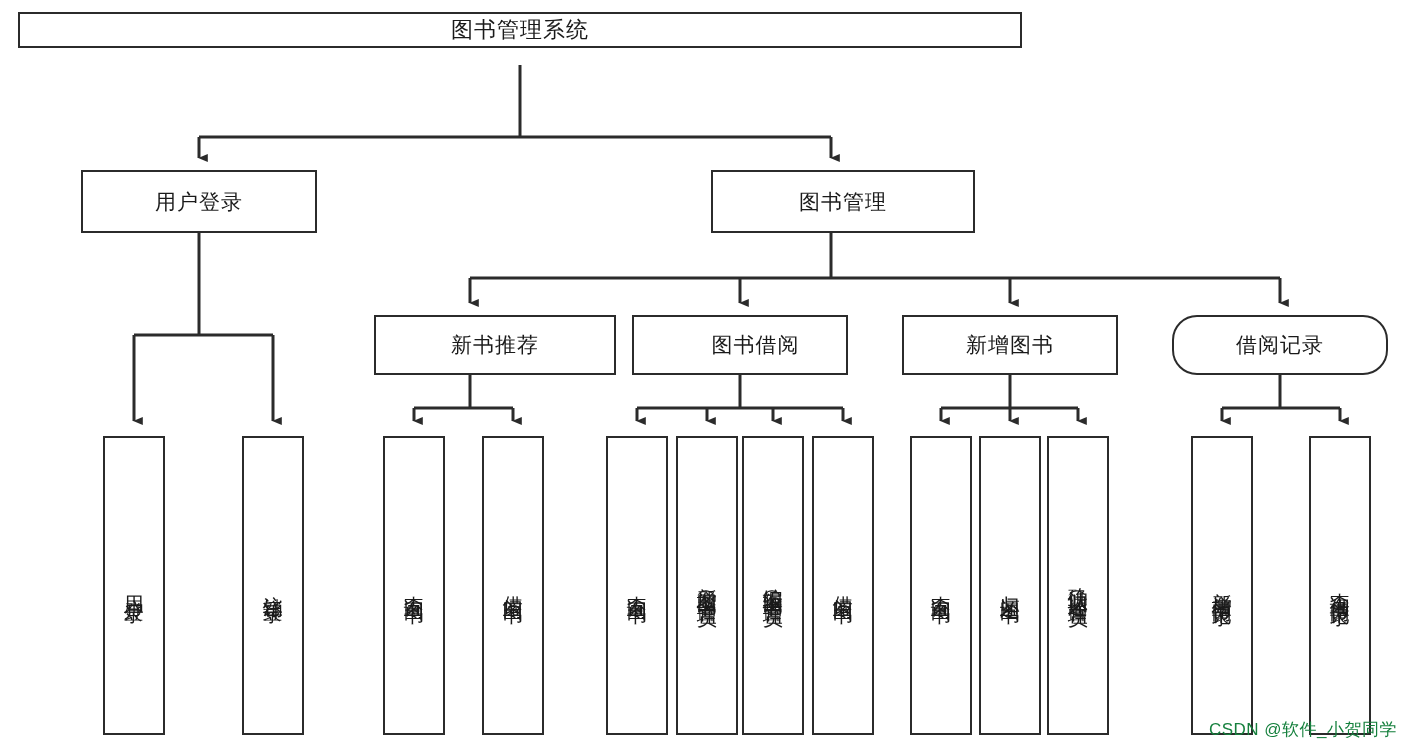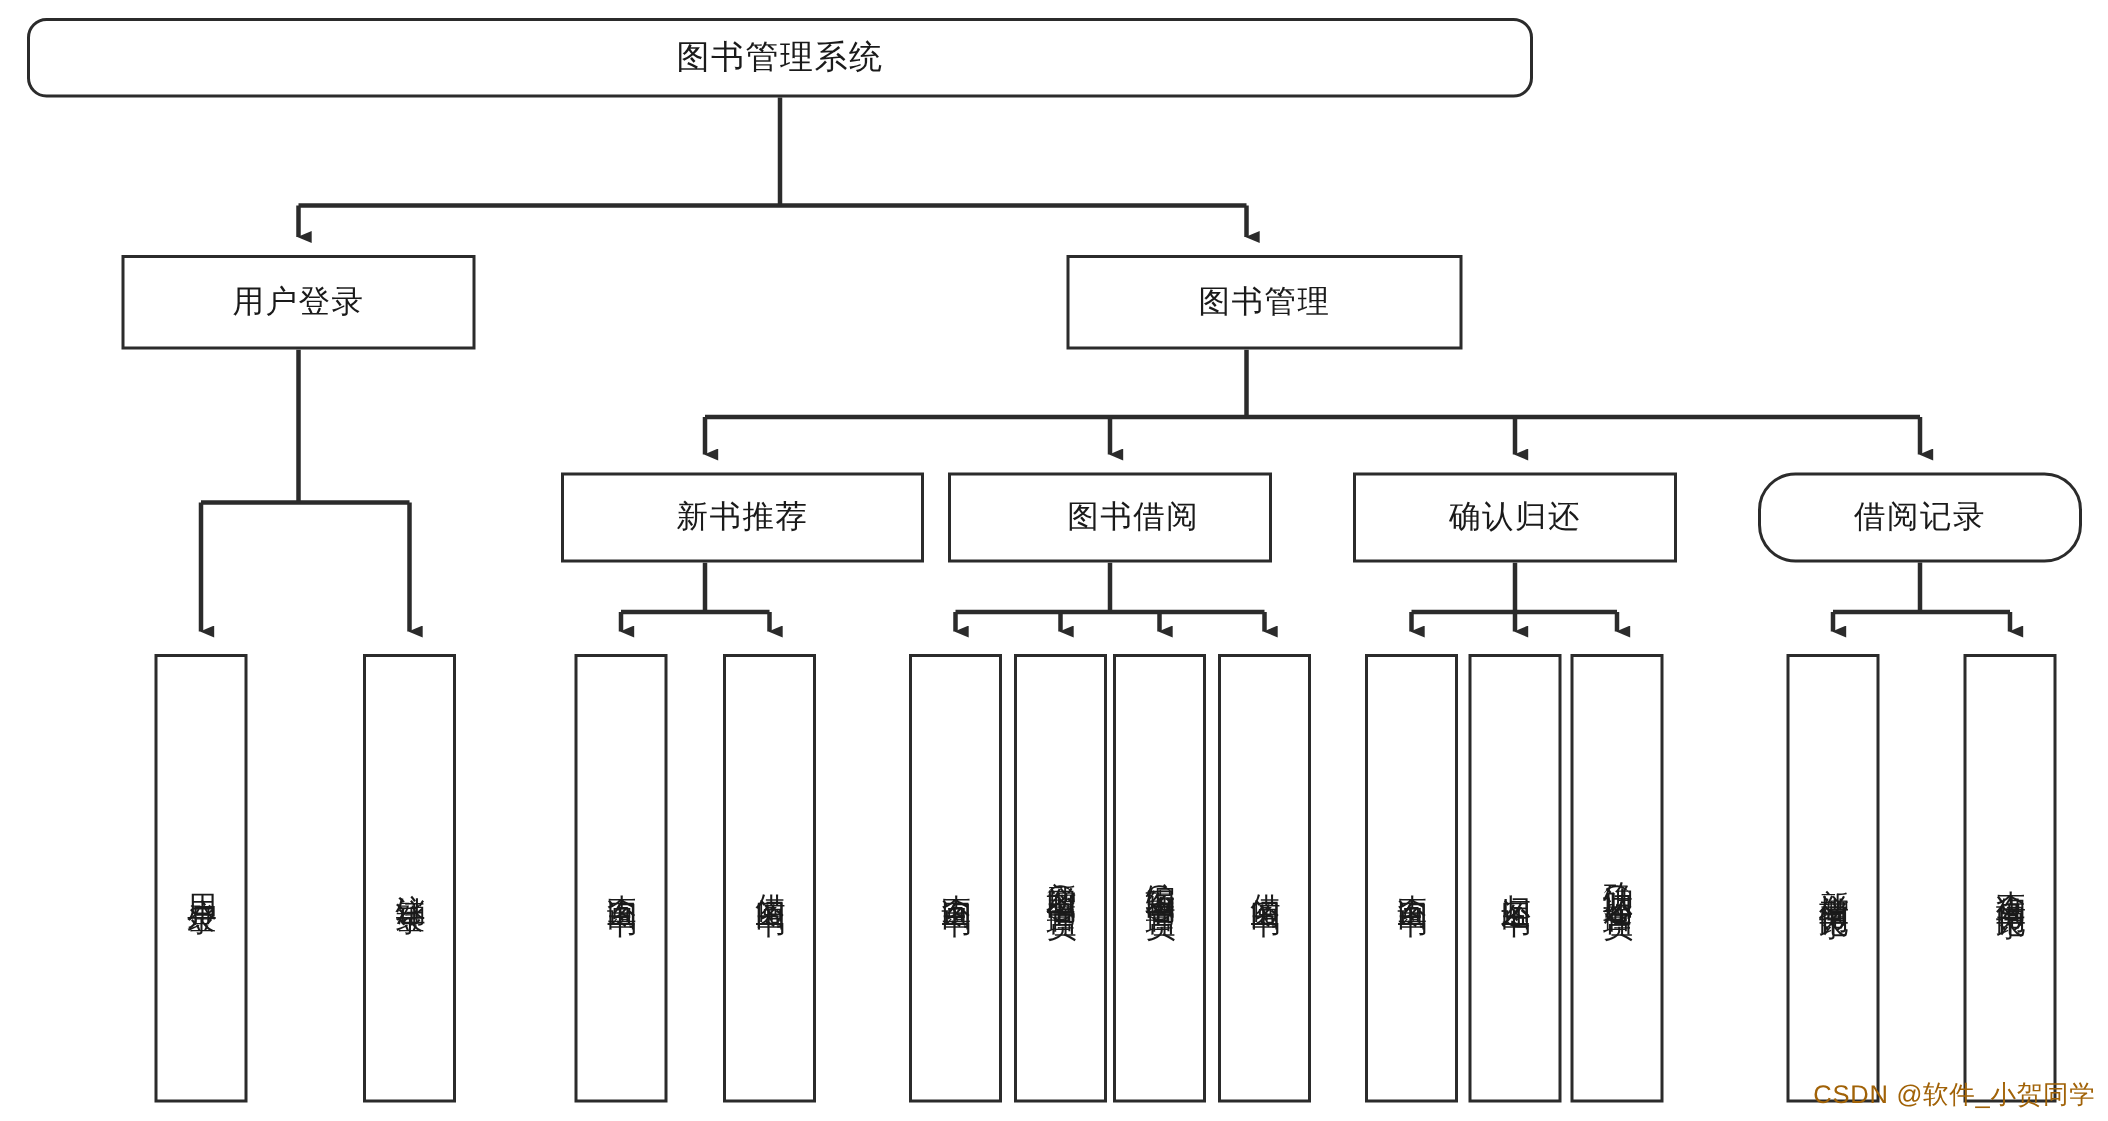--- a/index.html
+++ b/index.html
@@ -58,21 +58,21 @@
     text-align: center;
   }
   .node.root .node-label {
     font-size: 22px;
   }
   .watermark {
     position: absolute;
     right: 8px;
     bottom: 6px;
     font-size: 17px;
-    color: #a16207;
+    color: #15803d;
     white-space: nowrap;
     letter-spacing: 0.5px;
   }
 </style>
 </head>
 <body>
 
 <div id="diagram-root">
 
   <svg id="wires" viewBox="0 0 1405 747" xmlns="http://www.w3.org/2000/svg">
@@ -118,39 +118,39 @@
       <path d="M 1010 408 L 1010 421" marker-end="url(#arrow)"></path>
       <path d="M 1078 408 L 1078 421" marker-end="url(#arrow)"></path>
 
       <path d="M 1280 375 L 1280 408"></path>
       <path d="M 1222 408 L 1340 408"></path>
       <path d="M 1222 408 L 1222 421" marker-end="url(#arrow)"></path>
       <path d="M 1340 408 L 1340 421" marker-end="url(#arrow)"></path>
     </g>
   </svg>
 
-  <div class="node horiz root" style="left:18px; top:12px; width:1004px; height:53px;border-radius:13px;">
+  <div class="node horiz root" style="left:18px; top:12px; width:1004px; height:36px;">
     <span class="node-label">图书管理系统</span>
   </div>
 
   <div class="node horiz" style="left:81px; top:170px; width:236px; height:63px;">
     <span class="node-label">用户登录</span>
   </div>
   <div class="node horiz" style="left:711px; top:170px; width:264px; height:63px;">
     <span class="node-label">图书管理</span>
   </div>
 
   <div class="node horiz" style="left:374px; top:315px; width:242px; height:60px;">
     <span class="node-label">新书推荐</span>
   </div>
   <div class="node horiz" style="left:632px; top:315px; width:216px; height:60px;padding-left:31px;">
     <span class="node-label">图书借阅</span>
   </div>
   <div class="node horiz" style="left:902px; top:315px; width:216px; height:60px;">
-    <span class="node-label">确认归还</span>
+    <span class="node-label">新增图书</span>
   </div>
   <div class="node horiz" style="left:1172px; top:315px; width:216px; height:60px;border-radius:25px;">
     <span class="node-label">借阅记录</span>
   </div>
 
   <div class="node vert" style="left:103px; top:436px; width:62px; height:299px;">
     <span class="node-label">用户登录</span>
   </div>
   <div class="node vert" style="left:242px; top:436px; width:62px; height:299px;">
     <span class="node-label">注销登录</span>

